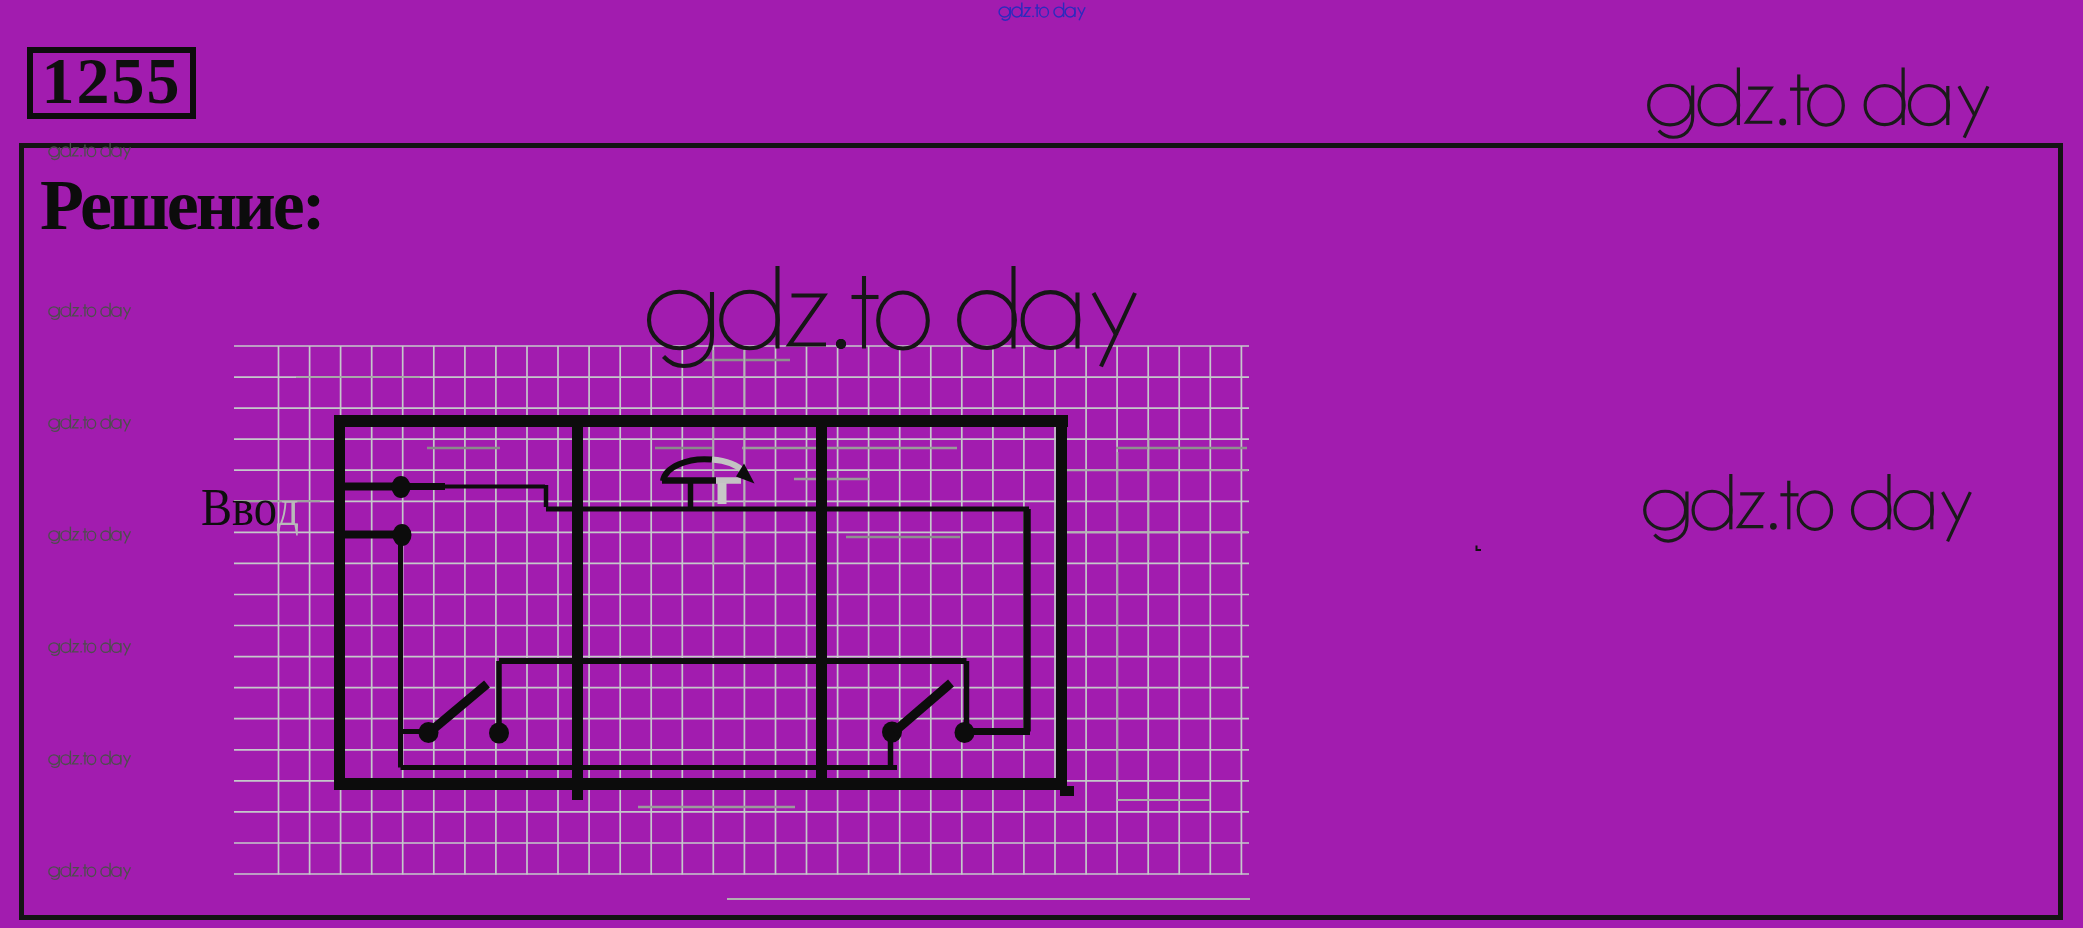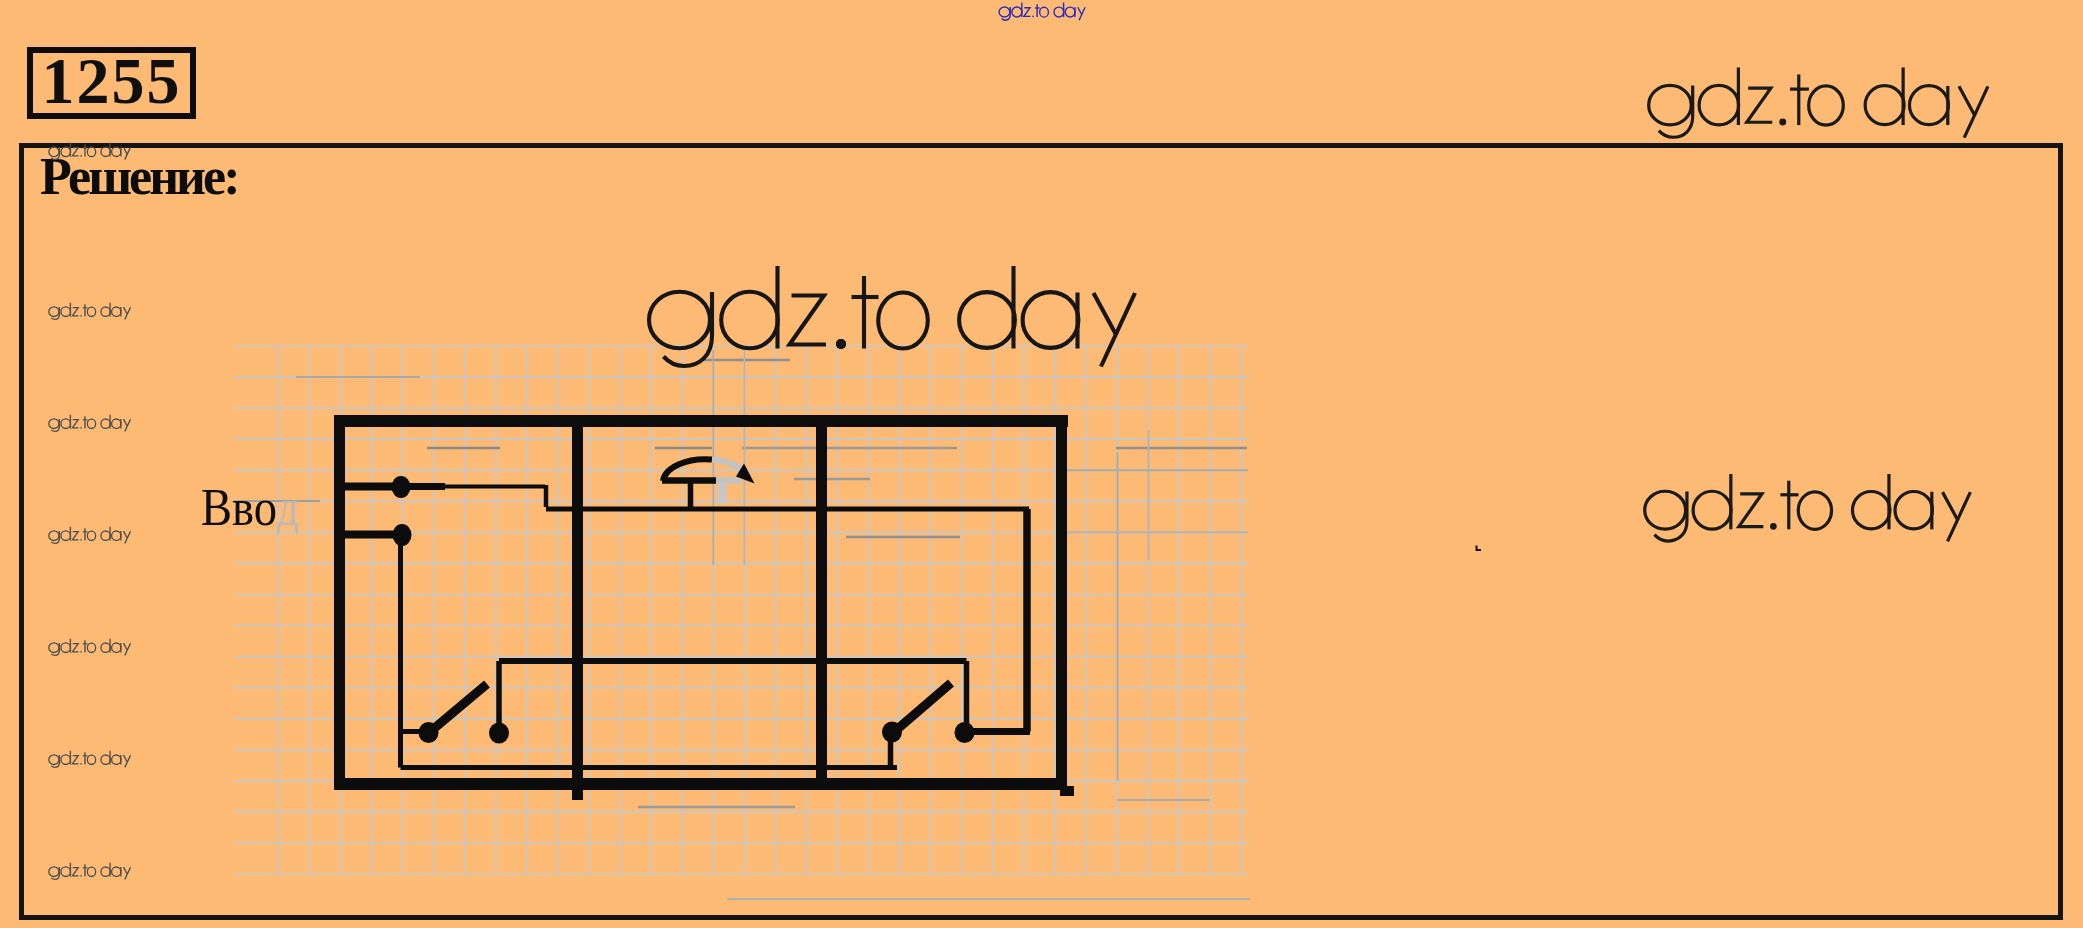--- a/index.html
+++ b/index.html
@@ -1,31 +1,31 @@
 <!DOCTYPE html>
 <html><head>
 <meta charset="utf-8">
 <style>
   html,body{margin:0;padding:0;background:#ffffff;}
-  #page{position:relative;width:2083px;height:928px;background:#fdba74;overflow:hidden;
+  #page{position:relative;width:2083px;height:928px;background:#a21caf;overflow:hidden;
         font-family:"Liberation Sans",sans-serif;}
   .abs{position:absolute;}
 </style>
 </head>
 <body>
 <div id="page">
 
 <div class="abs" style="left:27px;top:47px;width:157px;height:60px;border:6px solid #0c0c0c;
      font-family:'Liberation Serif',serif;font-weight:bold;font-size:66px;color:#0f0f0f;
      text-align:center;line-height:56px;letter-spacing:2px;">1255</div>
 
 <div class="abs" style="left:19px;top:143px;width:2034px;height:767px;border:5px solid #141414;"></div>
 
-<div class="abs" style="left:40px;top:147px;font-family:'Liberation Serif',serif;font-weight:bold;
-     font-size:52px;color:#0c0c0c;letter-spacing:-3px;">Решение:</div>
+<div class="abs" style="left:40px;top:164px;font-family:'Liberation Serif',serif;font-weight:bold;
+     font-size:72px;color:#0c0c0c;letter-spacing:-3px;">Решение:</div>
 
 <svg class="abs" style="left:0;top:0;" width="2083" height="928" viewBox="0 0 2083 928">
 
   <g id="grid" stroke="#c5c8ca" stroke-width="1.7" fill="none">
     <g id="gridh">
           <line x1="234" x2="1249" y1="346.0" y2="346.0"></line>
           <line x1="234" x2="1249" y1="377.1" y2="377.1"></line>
           <line x1="234" x2="1249" y1="408.1" y2="408.1"></line>
           <line x1="234" x2="1249" y1="439.2" y2="439.2"></line>
           <line x1="234" x2="1249" y1="470.2" y2="470.2"></line>

